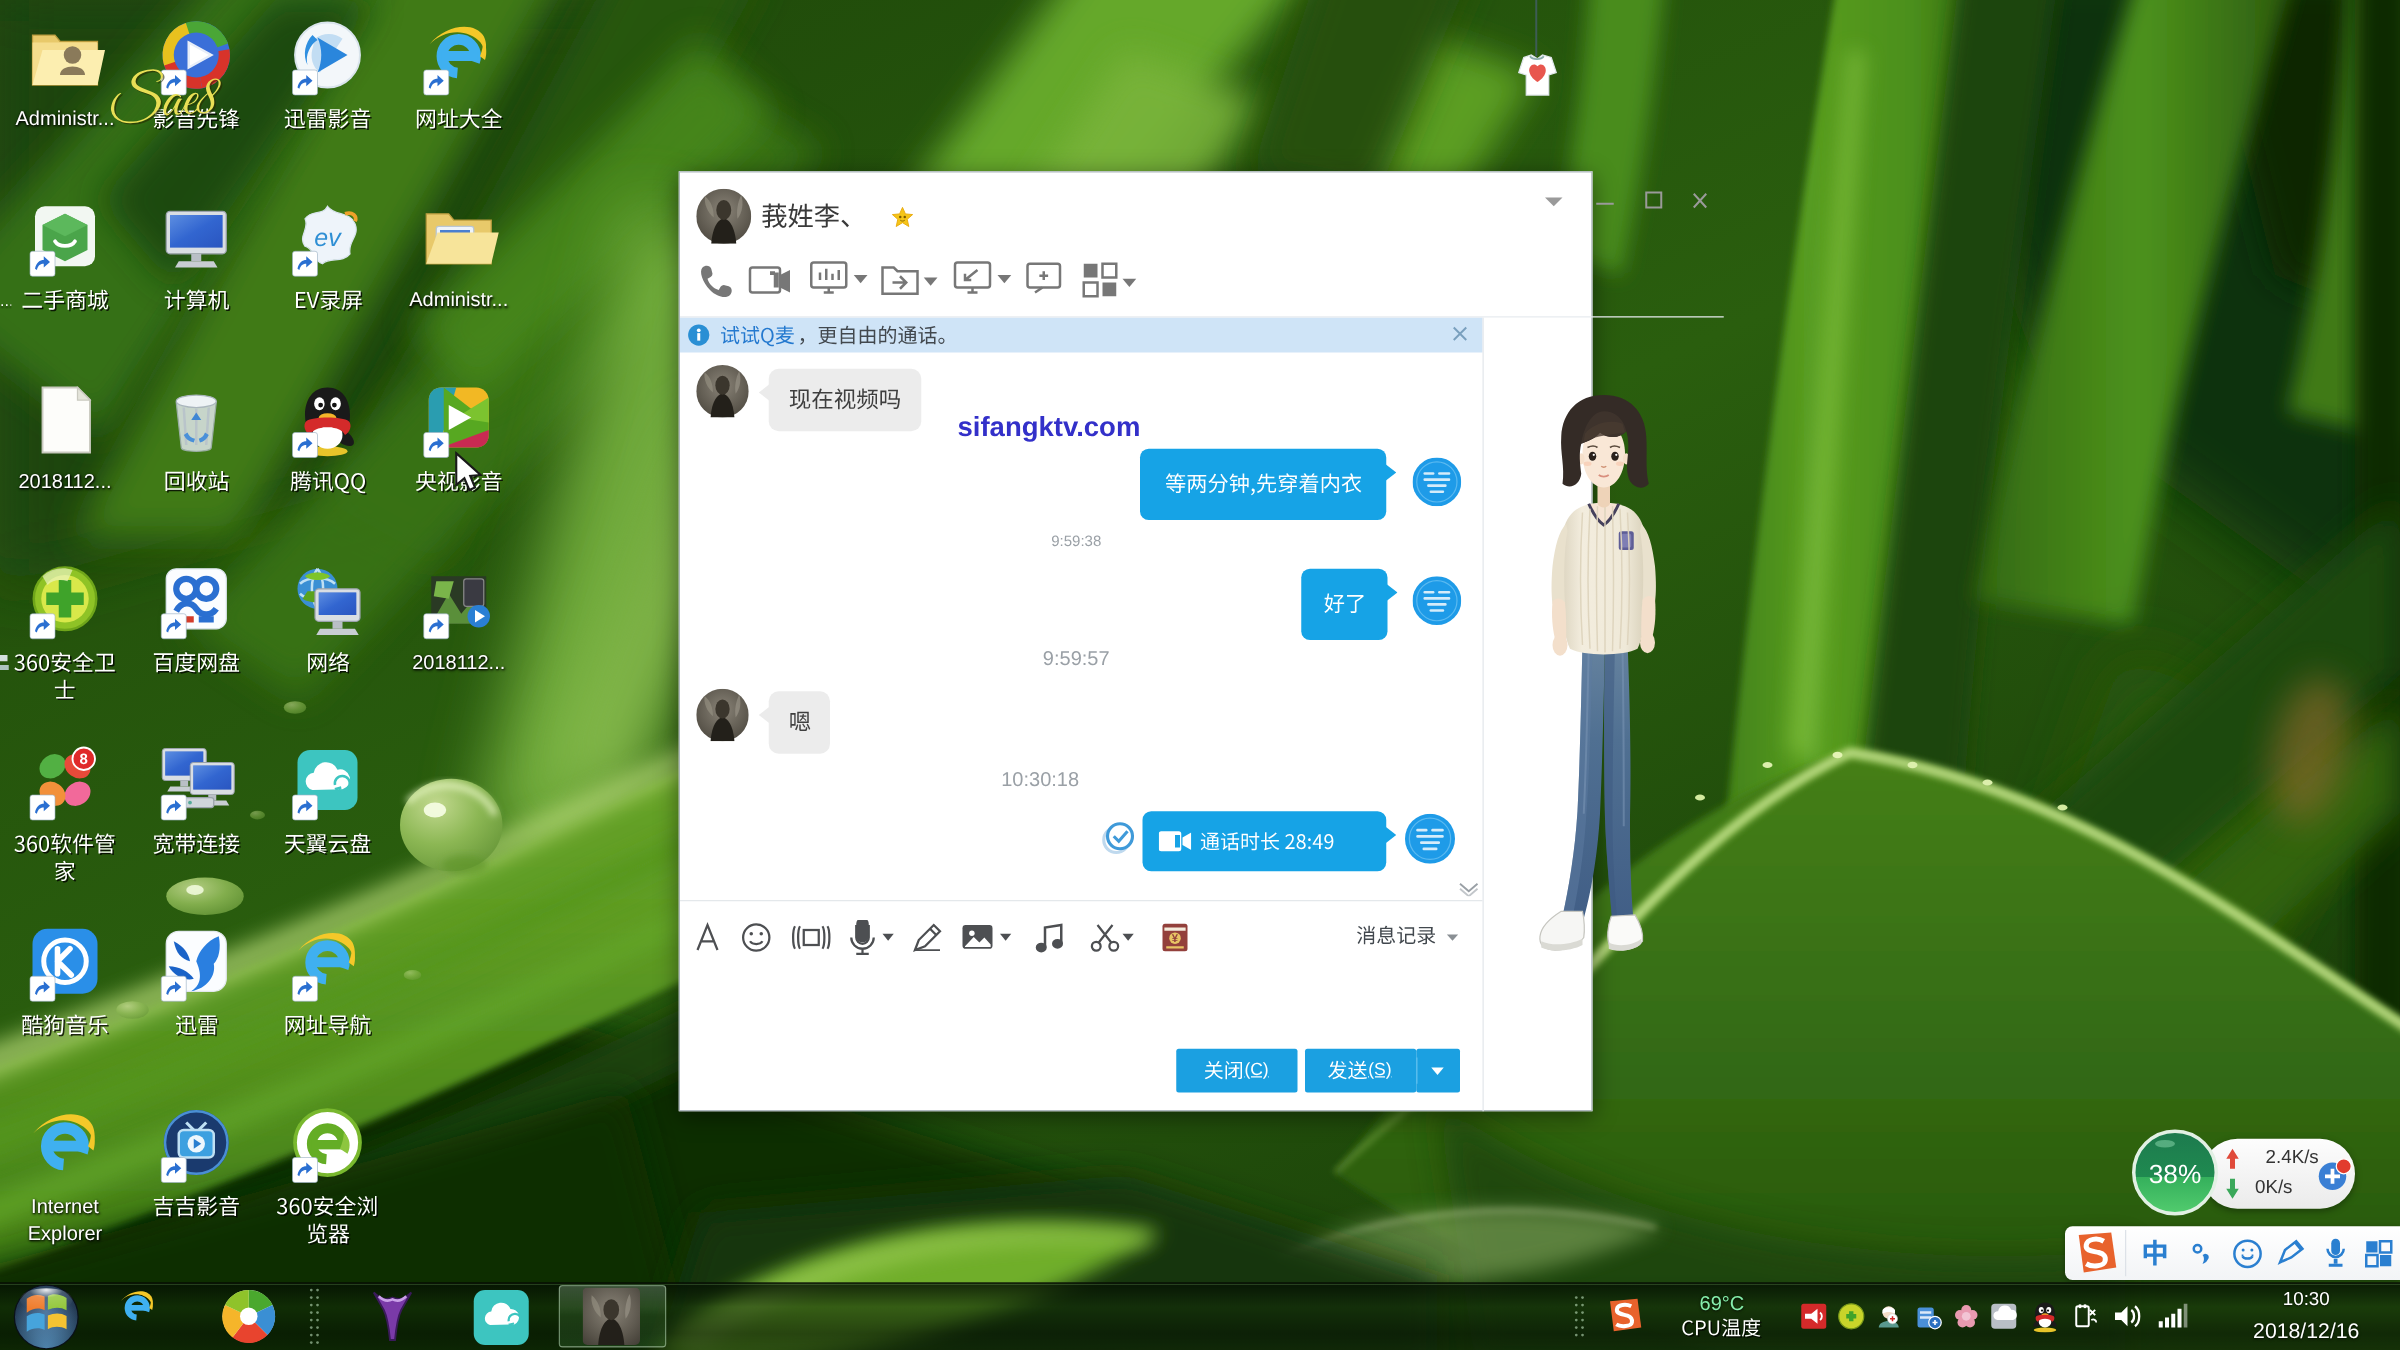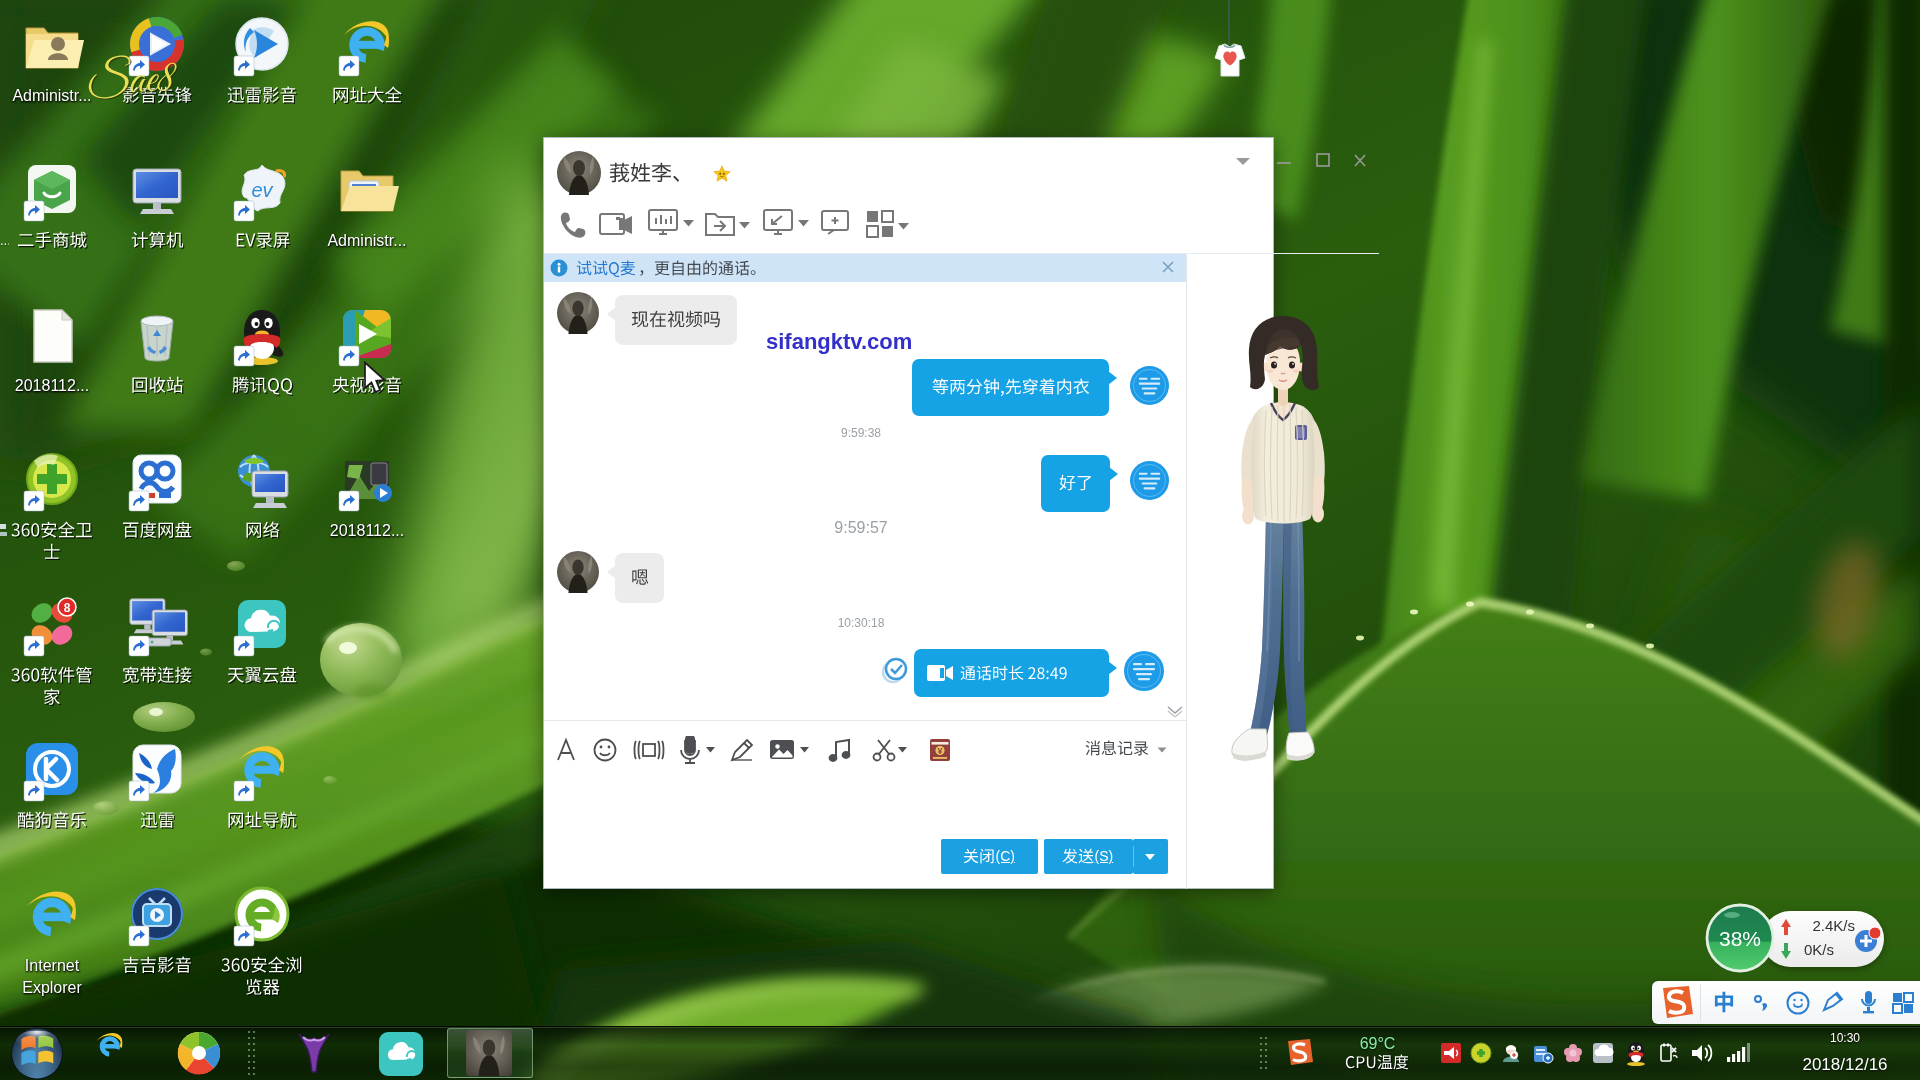--- a/index.html
+++ b/index.html
@@ -850,21 +850,21 @@
       </svg></div>
     <div class="abs" style="left:71px;top:415px;width:49px;height:50px;background:#ececec;border-radius:8px"></div>
     <svg class="abs" style="left:63px;top:427px" width="9" height="14" viewBox="0 0 9 14">
       <path d="M9,0 L0,7 L9,14 Z" fill="#ebebeb"></path>
     </svg>
     <div class="abs" style="left:86.5px;top:430.0px">
       <svg width="18" height="20" viewBox="0 0 18 20" style="overflow:visible;display:block">
         <path d="M8 2.5H14.8V9.2H8ZM6.8 1.4V10.3H16V1.4ZM8.4 11.5V15.1C8.4 16.4 8.7 16.8 10.3 16.8C10.7 16.8 12.7 16.8 13 16.8C14.4 16.8 14.7 16.3 14.9 13.9C14.5 13.8 14 13.7 13.7 13.4C13.6 15.4 13.5 15.6 12.9 15.6C12.5 15.6 10.8 15.6 10.5 15.6C9.7 15.6 9.6 15.6 9.6 15.1V11.5ZM10.7 11.2C11.3 12.1 12 13.3 12.3 14.1L13.3 13.4C13 12.7 12.3 11.6 11.6 10.7ZM14.2 11.5C15 12.8 15.9 14.6 16.2 15.7L17.2 15.1C16.9 14.1 16 12.3 15.2 11ZM6.6 11.4C6.3 12.7 5.7 14.4 5 15.5L6.1 16.2C6.8 15 7.3 13.1 7.6 11.7ZM11.1 3.1C11.1 3.5 11 3.9 10.9 4.3H8.7V5.3H10.7C10.4 6.5 9.7 7.5 8.5 8.1C8.7 8.2 9.1 8.6 9.2 8.8C10.2 8.3 10.9 7.5 11.3 6.6C12.1 7.3 13 8.1 13.5 8.7L14.2 7.9C13.6 7.3 12.5 6.4 11.6 5.7L11.8 5.3H14.1V4.3H12C12 3.9 12.1 3.5 12.1 3.1ZM1.3 2.4V14.2H2.4V12.5H5.5V2.4ZM2.4 3.7H4.4V11.2H2.4Z" fill="#3f3f3f"></path>
       </svg>
     </div>
-    <div class="abs" style="left:257px;top:478px;width:120px;text-align:center;font-size:12px;color:#9aa0a6">10:30:18</div>
+    <div class="abs" style="left:257px;top:478px;width:120px;font-size:16px;color:#9aa0a6">10:30:18</div>
     <svg class="abs" style="left:337px;top:518px" width="28" height="28" viewBox="0 0 28 28">
 <circle cx="12" cy="16" r="10" fill="none" stroke="#bfd9ee" stroke-width="2.5"></circle>
 <circle cx="15" cy="13" r="10" fill="#fff" stroke="#3f9ad9" stroke-width="2.5"></circle>
 <path d="M10,13 L14,17 L21,9" stroke="#3f9ad9" stroke-width="2.5" fill="none"></path>
     </svg>
     <div class="abs" style="left:370px;top:511px;width:195px;height:48px;background:#16a3e6;border-radius:7px"></div>
     <svg class="abs" style="left:564px;top:523px" width="9" height="14" viewBox="0 0 9 14">
       <path d="M0,0 L9,7 L0,14 Z" fill="#16a3e6"></path>
     </svg>
     <svg class="abs" style="left:383px;top:525px" width="26" height="20" viewBox="0 0 26 20">
@@ -1204,21 +1204,21 @@
 <path d="M2,8 L7,8 L12,3 L12,19 L7,14 L2,14 Z"></path>
 <path d="M15,6 C18,8 18,14 15,16 M18,3 C22.5,6.5 22.5,15.5 18,19" stroke="#fff" stroke-width="1.8" fill="none"></path>
   </svg>
 <svg class="abs" style="left:1726px;top:1042px" width="24" height="22" viewBox="0 0 24 22" fill="#fff">
 <rect x="1" y="15" width="3.2" height="5"></rect>
     <rect x="6" y="12" width="3.2" height="8"></rect>
     <rect x="11" y="9" width="3.2" height="11"></rect>
     <rect x="16" y="5" width="3.2" height="15"></rect>
     <rect x="21" y="1" width="3.2" height="19" fill="rgba(255,255,255,0.45)"></rect>
   </svg>
-<div class="abs" style="left:1790px;top:1031px;width:110px;text-align:center;font-size:12px;color:#fff;text-shadow:0 1px 2px rgba(0,0,0,0.8)">10:30</div>
+<div class="abs" style="left:1790px;top:1031px;width:110px;text-align:center;font-size:15px;color:#fff;text-shadow:0 1px 2px rgba(0,0,0,0.8)">10:30</div>
 <div class="abs" style="left:1780px;top:1055px;width:130px;text-align:center;font-size:17px;color:#fff;text-shadow:0 1px 2px rgba(0,0,0,0.8)">2018/12/16</div>
 <div class="abs" style="left:0px;top:233px;width:9px;height:14px;overflow:hidden">
     <div style="color:#fff;font-size:13px;text-shadow:0 1px 2px rgba(0,0,0,.8)">...</div>
   </div>
 <svg class="abs" style="left:0;top:522px" width="8" height="18" viewBox="0 0 8 18">
     <rect x="0" y="2" width="6" height="5" fill="#e8eef4" opacity="0.9"></rect>
     <rect x="0" y="10" width="7" height="4" fill="#cfe0ec" opacity="0.8"></rect>
   </svg>
 <svg class="abs" style="left:363px;top:361px" width="24" height="35" viewBox="0 0 24 35">
 <path d="M2,1.5 L2,27 L8.5,21.5 L12.5,31 L17,29 L13.2,19.8 L21.5,19 Z" fill="#fff" stroke="#1a1a1a" stroke-width="1.7"></path>

